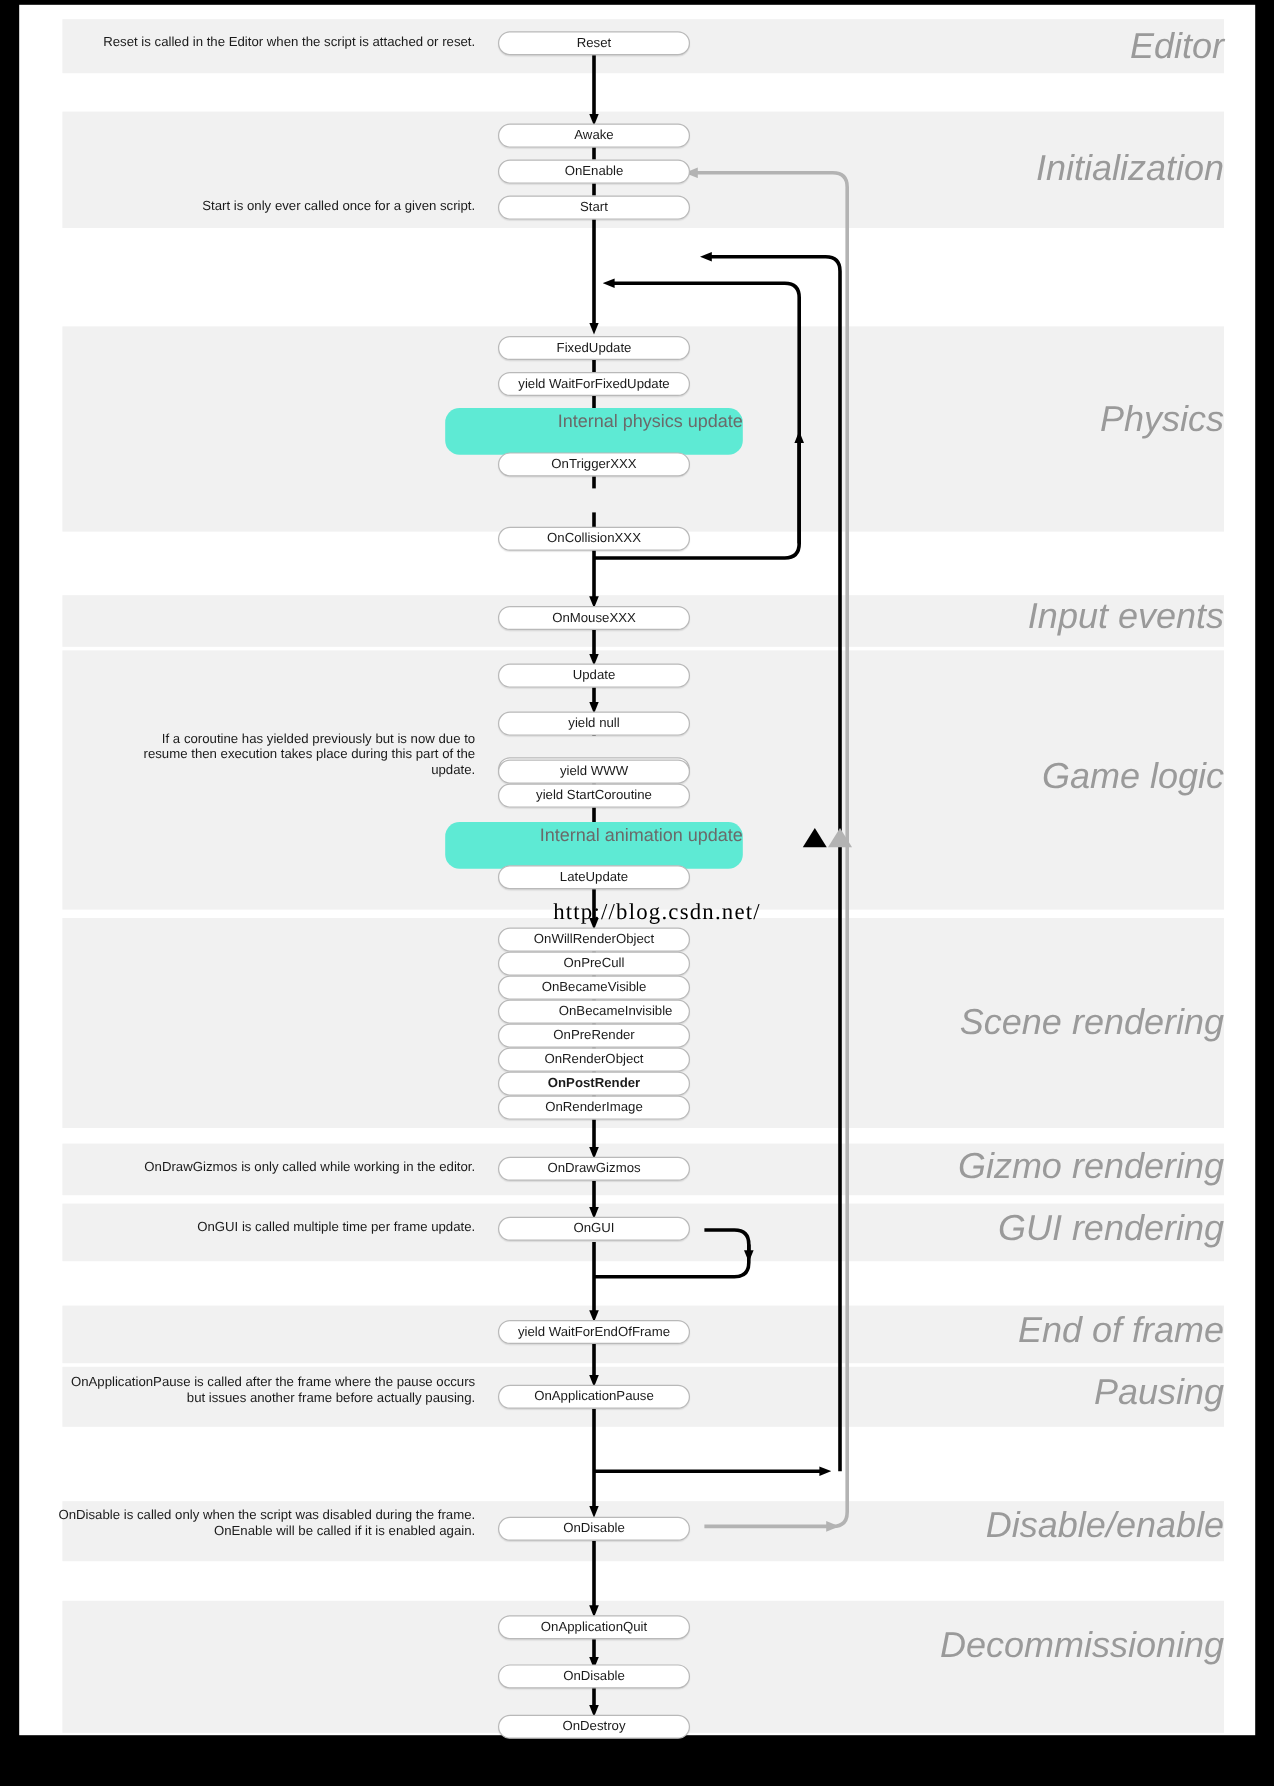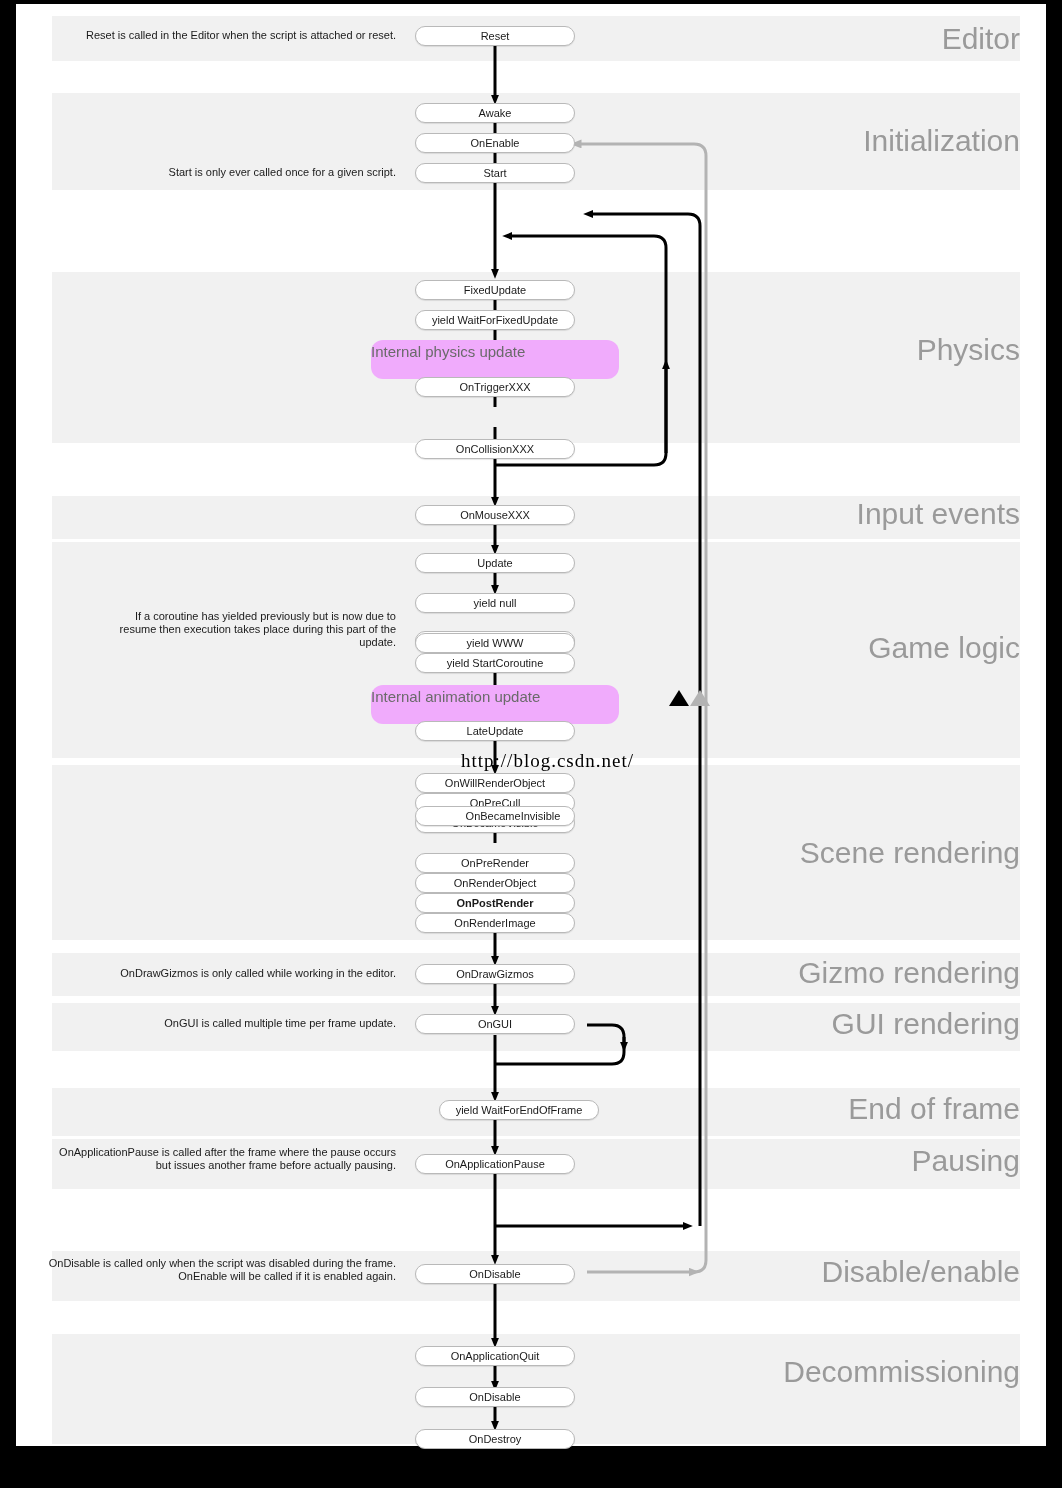--- a/index.html
+++ b/index.html
@@ -23,45 +23,46 @@
     position:absolute;left:36px;width:968px;
     background:#f1f1f1;
   }
   .band-label{
     position:absolute;right:26px;
     color:#9a9a9a;
     font-size:30px;
     line-height:1;
     white-space:nowrap;
     font-weight:400;
+    font-style:italic;
   }
   
   .node{
     position:absolute;
     width:160px;height:20px;
     box-sizing:border-box;
     background:#ffffff;
     border:1px solid #b9b9b9;
     border-radius:10px;
     font-size:11px;
     color:#1a1a1a;
     text-align:center;
     line-height:18px;
     z-index:6;
     box-shadow:0 1px 1px rgba(0,0,0,0.10);
   }
   .internal{
     position:absolute;
     width:248px;height:39px;
     box-sizing:border-box;
-    background:#f0abfc;
+    background:#5eead4;
     border-radius:12px;
     color:#6a6a6a;
     font-size:15px;
-    text-align:left;
+    text-align:right;
     line-height:24px;
     z-index:6;
   }
   
   .note{
     position:absolute;
     font-size:11px;
     color:#1a1a1a;
     text-align:right;
     line-height:13px;
@@ -220,29 +221,29 @@
     <div class="node" style="left:399px;top:589px;">yield null</div>
     <div class="node" style="left:399px;top:627px;">yield WaitForSeconds</div>
     <div class="node" style="left:399px;top:629px;">yield WWW</div>
     <div class="node" style="left:399px;top:649px;">yield StartCoroutine</div>
     <div class="internal" style="left:355px;top:681px;">Internal animation update</div>
     <div class="node" style="left:399px;top:717px;">LateUpdate</div>
 
     <div class="node" style="left:399px;top:769px;">OnWillRenderObject</div>
     <div class="node" style="left:399px;top:789px;">OnPreCull</div>
     <div class="node" style="left:399px;top:809px;">OnBecameVisible</div>
-    <div class="node" style="left:399px;top:802px;padding-left:36px;">OnBecameInvisible</div>
+    <div class="node" style="left:399px;top:829px;padding-left:36px;">OnBecameInvisible</div>
     <div class="node" style="left:399px;top:849px;">OnPreRender</div>
     <div class="node" style="left:399px;top:869px;">OnRenderObject</div>
     <div class="node" style="left:399px;top:889px;font-weight:bold;">OnPostRender</div>
     <div class="node" style="left:399px;top:909px;">OnRenderImage</div>
 
     <div class="node" style="left:399px;top:960px;">OnDrawGizmos</div>
     <div class="node" style="left:399px;top:1010px;">OnGUI</div>
-    <div class="node" style="left:399px;top:1096px;margin-left:24px;">yield WaitForEndOfFrame</div>
+    <div class="node" style="left:399px;top:1096px;">yield WaitForEndOfFrame</div>
     <div class="node" style="left:399px;top:1150px;">OnApplicationPause</div>
     <div class="node" style="left:399px;top:1260px;">OnDisable</div>
 
     <div class="node" style="left:399px;top:1342px;">OnApplicationQuit</div>
     <div class="node" style="left:399px;top:1383px;">OnDisable</div>
     <div class="node" style="left:399px;top:1425px;">OnDestroy</div>
 
     <div class="note" style="left:30px;top:25px;width:350px;">Reset is called in the Editor when the script is attached or reset.</div>
     <div class="note" style="left:30px;top:162px;width:350px;">Start is only ever called once for a given script.</div>
     <div class="note" style="left:80px;top:606px;width:300px;">If a coroutine has yielded previously but is now due to resume then execution takes place during this part of the update.</div>

